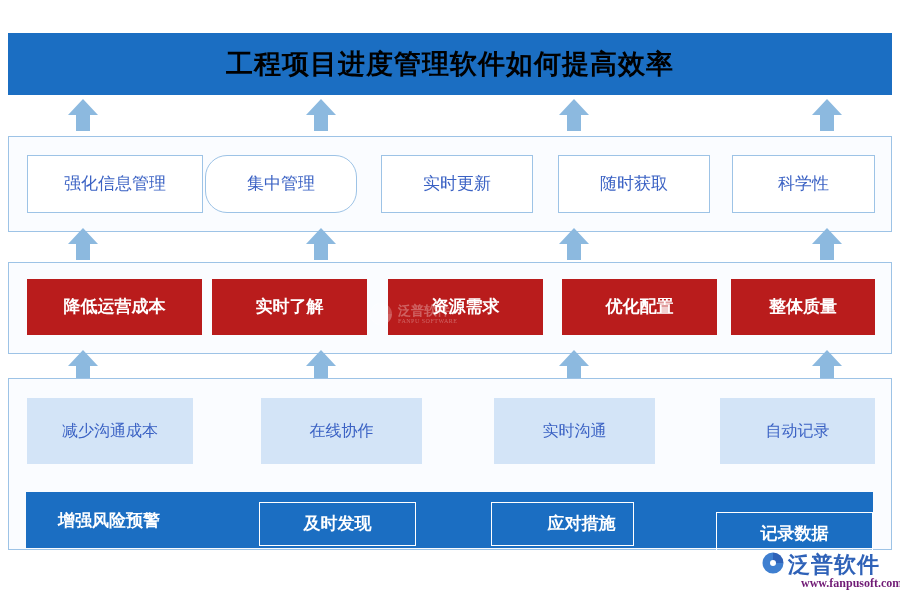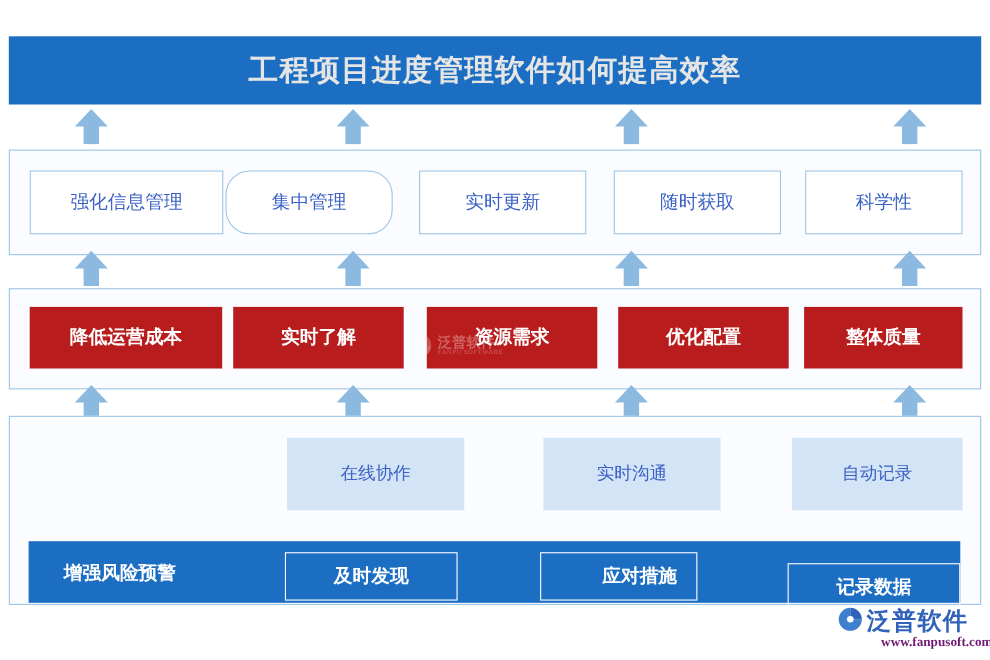--- a/index.html
+++ b/index.html
@@ -28,21 +28,21 @@
     left: 8px;
     top: 33px;
     width: 884px;
     height: 62px;
     background: #1B6EC2;
     display: flex;
     align-items: center;
     justify-content: center;
   }
   .title-bar .title-text {
-    color: #e5e5e5;
+    color: #000000;
     font-size: 27px;
     font-weight: bold;
     letter-spacing: 1px;
     font-family: Liberation Sans, sans-serif;
   }
 
   
   .panel {
     position: absolute;
     left: 8px;
@@ -305,20 +305,23 @@
   <div class="arrow" style="left:559px; top:350px;">
     <div class="head"></div>
     <div class="stem"></div>
   </div>
   <div class="arrow" style="left:812px; top:350px;">
     <div class="head"></div>
     <div class="stem"></div>
   </div>
 
   <div class="panel panel-row4">
+    <div class="box box-light" style="left:18px; top:19px; width:166px; height:66px;">
+      <span>减少沟通成本</span>
+    </div>
     <div class="box box-light" style="left:252px; top:19px; width:161px; height:66px;">
       <span>在线协作</span>
     </div>
     <div class="box box-light" style="left:485px; top:19px; width:161px; height:66px;">
       <span>实时沟通</span>
     </div>
     <div class="box box-light" style="left:711px; top:19px; width:155px; height:66px;">
       <span>自动记录</span>
     </div>
   </div>

